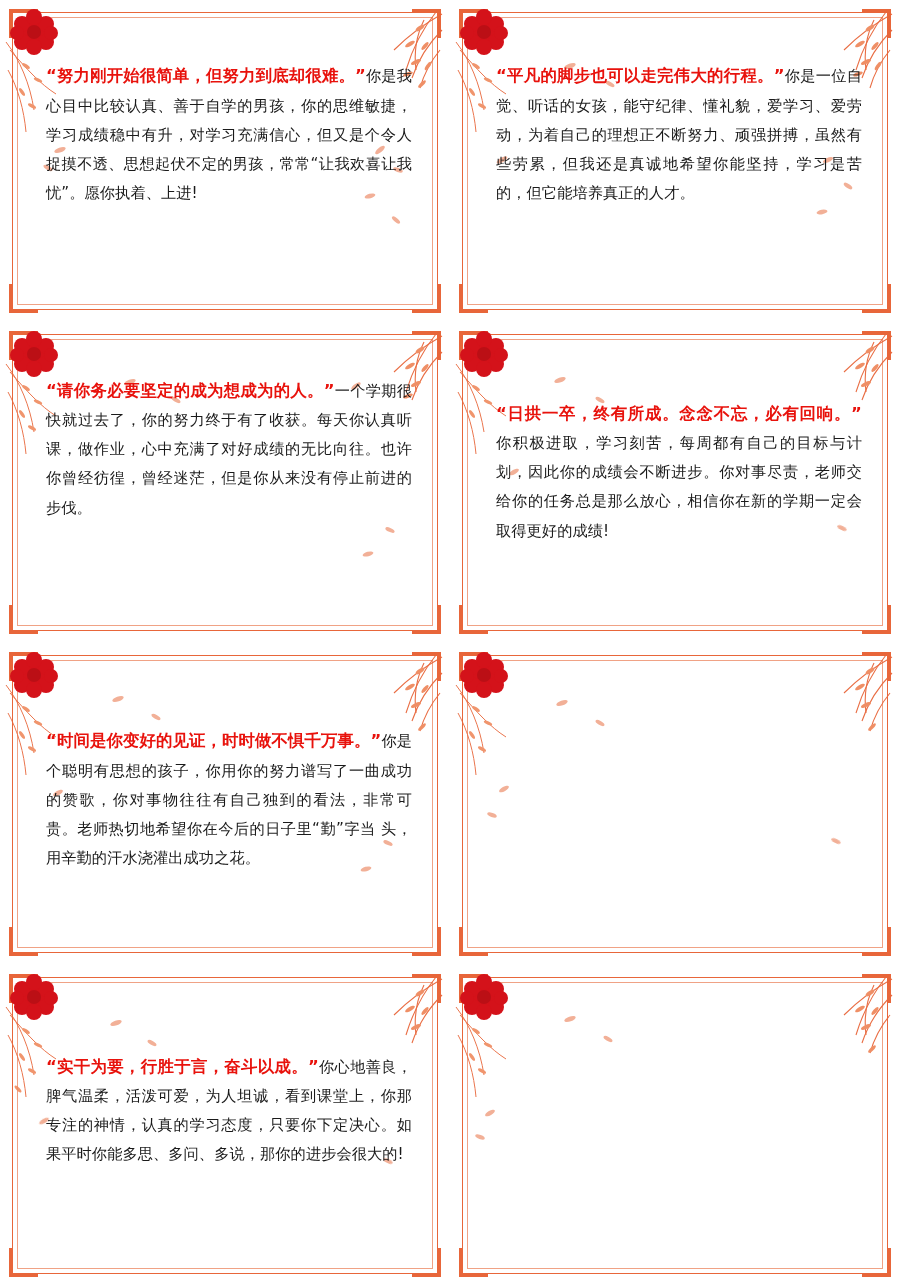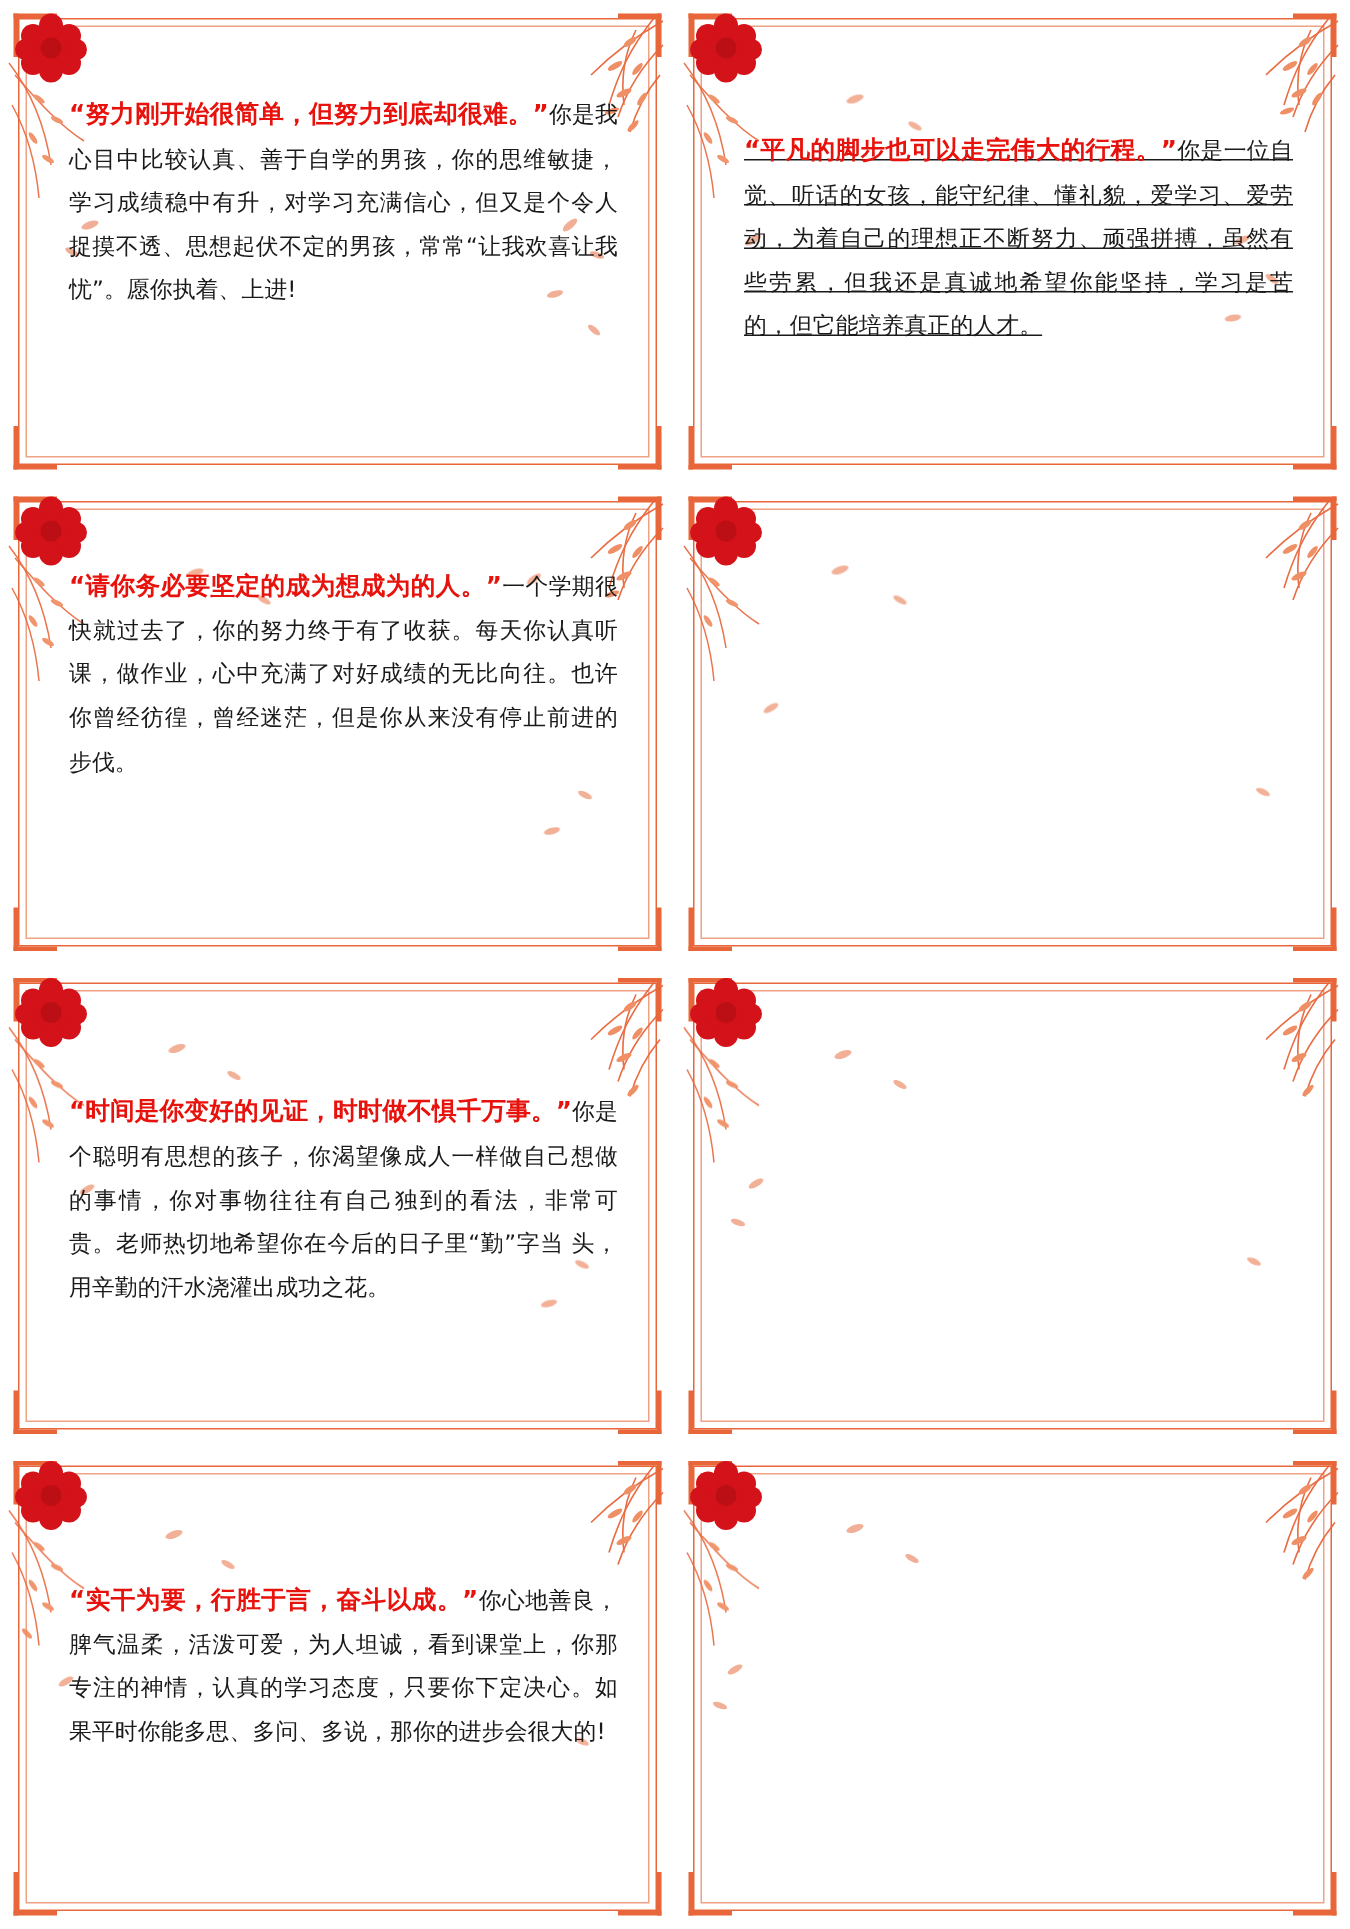--- a/index.html
+++ b/index.html
@@ -111,21 +111,21 @@
     text-justify: inter-ideograph;
     letter-spacing: 0.1px;
   }
   .quote {
     color: #e8120c;
     font-weight: bold;
     font-size: 16.4px;
   }
   
   .pad-1 .body { padding-top: 46px; }
-  .pad-2 .body { padding-top: 70px; text-decoration: underline; }
+  .pad-2 .body { padding-top: 46px; }
   .pad-3 .body { padding-top: 39px; }
   .pad-4 .body { padding-top: 62px; }
   .pad-5 .body { padding-top: 68px; }
   .pad-6 .body { padding-top: 68px; }
   .pad-7 .body { padding-top: 72px; }
   .pad-8 .body { padding-top: 62px; }
 </style>
 </head>
 <body>
 
@@ -377,20 +377,21 @@
           <circle cx="38" cy="36" r="8"></circle>
         <circle cx="26" cy="11" r="8"></circle>
           <circle cx="26" cy="41" r="8"></circle>
         <circle cx="9" cy="27" r="7"></circle>
           <circle cx="43" cy="27" r="7"></circle>
       </g>
       <g fill="#a60d13" opacity=".55">
           <circle cx="26" cy="26" r="7"></circle>
         </g>
     </svg>
+    <p class="body"><span class="quote">“日拱一卒，终有所成。念念不忘，必有回响。”</span><span>你积极进取，学习刻苦，每周都有自己的目标与计划，因此你的成绩会不断进步。你对事尽责，老师交给你的任务总是那么放心，相信你在新的学期一定会取得更好的成绩!</span></p>
   </div>
 
   <div class="card pad-5">
     <div class="frame-outer"></div>
     <div class="frame-inner"></div>
     <div class="corner tl"></div>
     <div class="corner tr"></div>
     <div class="corner bl"></div>
     <div class="corner br"></div>
     <svg class="branch-tr" viewBox="0 0 120 95">
@@ -440,21 +441,21 @@
           <circle cx="38" cy="36" r="8"></circle>
         <circle cx="26" cy="11" r="8"></circle>
           <circle cx="26" cy="41" r="8"></circle>
         <circle cx="9" cy="27" r="7"></circle>
           <circle cx="43" cy="27" r="7"></circle>
       </g>
       <g fill="#a60d13" opacity=".55">
           <circle cx="26" cy="26" r="7"></circle>
         </g>
     </svg>
-    <p class="body"><span class="quote">“时间是你变好的见证，时时做不惧千万事。”</span><span>你是个聪明有思想的孩子，你渴望像成人一样做自己想做的事情，你对事物往往有自己独到的看法，非常可贵。老师热切地希望你在今后的日子里“勤”字当 头，用辛勤的汗水浇灌出成功之花。</span></p>
+    <p class="body"><span class="quote">“时间是你变好的见证，时时做不惧千万事。”</span><span>你是个聪明有思想的孩子，你用你的努力谱写了一曲成功的赞歌，你对事物往往有自己独到的看法，非常可贵。老师热切地希望你在今后的日子里“勤”字当 头，用辛勤的汗水浇灌出成功之花。</span></p>
   </div>
 
   <div class="card pad-6">
     <div class="frame-outer"></div>
     <div class="frame-inner"></div>
     <div class="corner tl"></div>
     <div class="corner tr"></div>
     <div class="corner bl"></div>
     <div class="corner br"></div>
     <svg class="branch-tr" viewBox="0 0 120 95">

